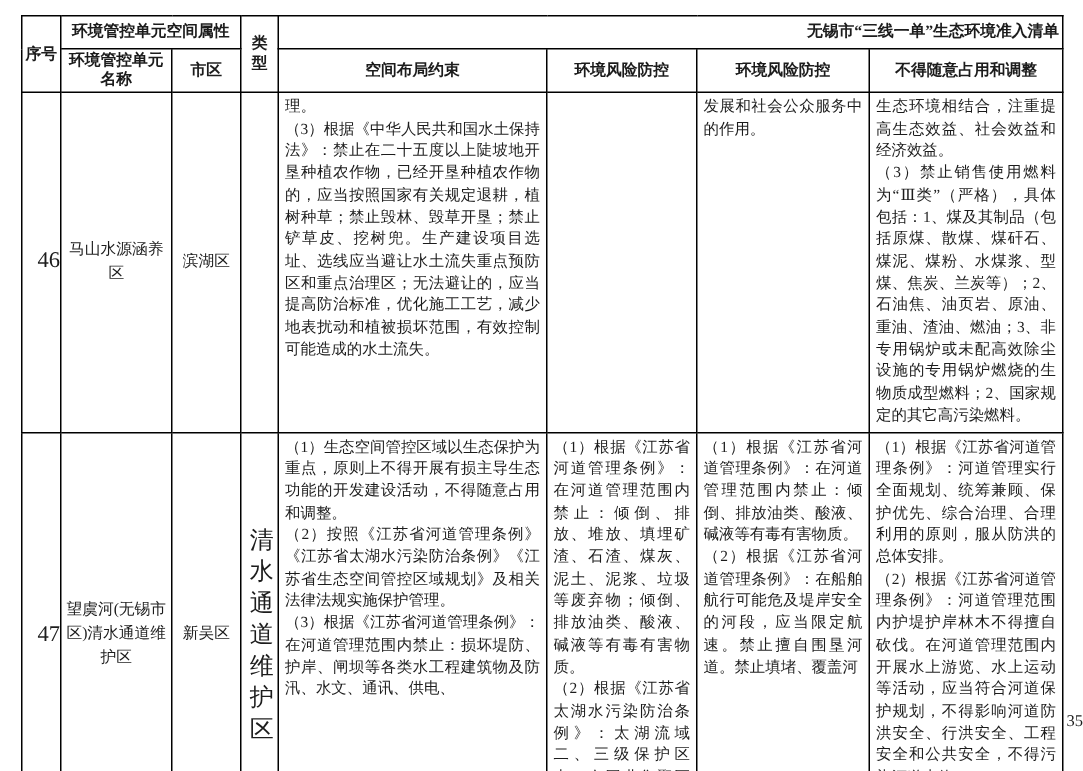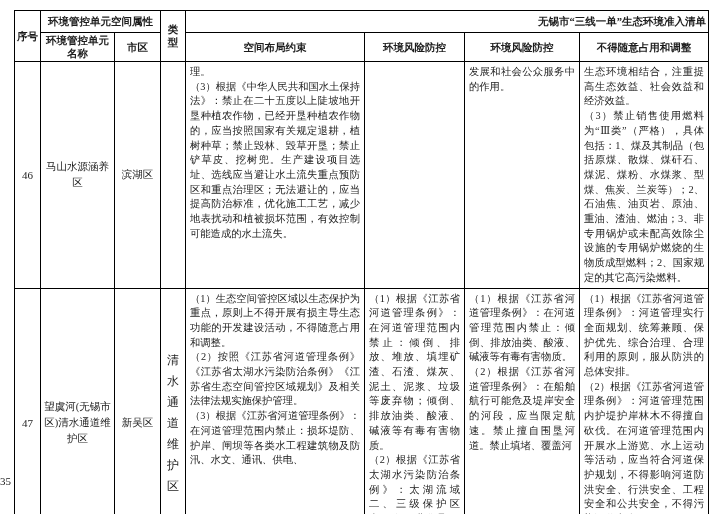--- a/index.html
+++ b/index.html
@@ -29,54 +29,54 @@
     text-align:center;
     vertical-align:middle;
     padding:1px 2px;
   }
   th.group-right-h { text-align:right; padding-left:5px; }
   tr.h1 { height:22px; }
   tr.h2 { height:26px;margin-top:44px; }
   tr.r46 { height:204px; }
   tr.r47 { height:200px; }
   td.c-seq {
-    font-size:11px;
-    text-align:center;
+    font-size:15px;
+    text-align:right;
     vertical-align:middle;
   }
   td.c-name, td.c-dist {
     font-size:10.5px;
     line-height:16px;
     text-align:center;
     vertical-align:middle;
     padding:2px 3px;
   }
   td.c-type { vertical-align:middle; }
   .vert-text {
     width:13px;
     margin:0 auto;
-    font-size:12px;
+    font-size:16px;
     line-height:21px;
     text-align:center;
     word-break:break-all;
   }
   td.c-text {
     font-size:10.3px;
     line-height:14.7px;
     text-align:justify;
     vertical-align:top;
     padding:3px 4px 2px 4px;
     white-space:pre-wrap;
     word-break:break-all;
   }
   .page-number {
     position:absolute;
     left:0; right:0;
     top:475px;
-    text-align:left;
+    text-align:right;
     font-size:11px;
   }
 </style>
 </head>
 <body>
 
 <table class="doc-table">
   <colgroup>
     <col style="width:26px">
     <col style="width:74px">

